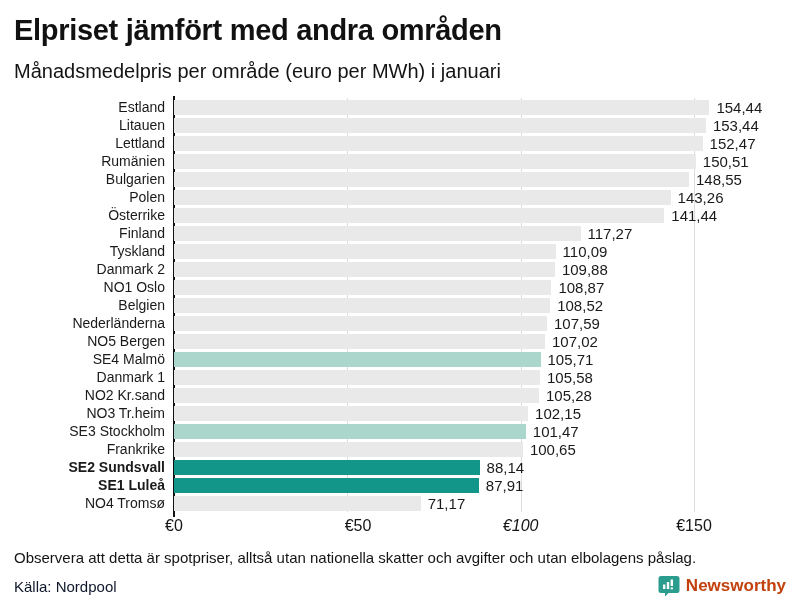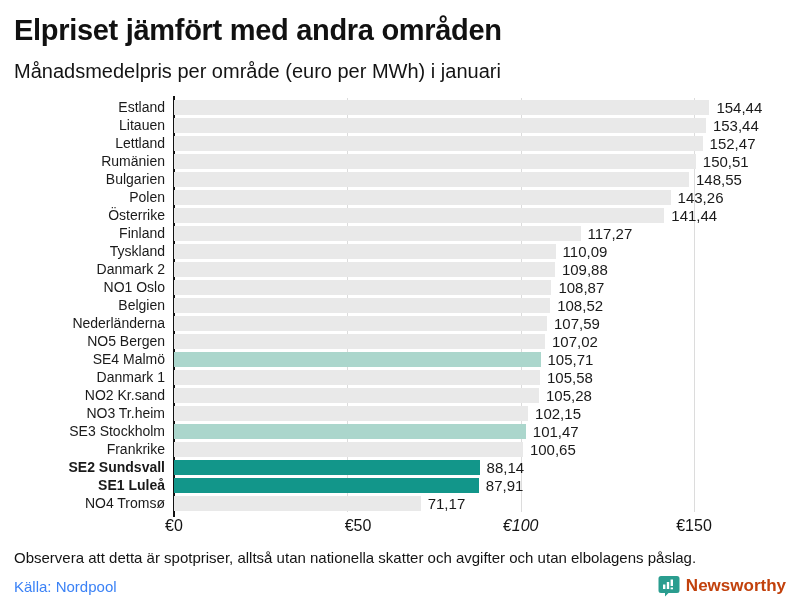--- a/index.html
+++ b/index.html
@@ -28,21 +28,21 @@
   .cat.bold { font-weight: 700; }
   .track { flex: 1; height: 28px; display: flex; align-items: center; position: relative; }
   .bar { height: 15px; flex: 0 0 auto; }
   .val { font-size: 15px; color: #1a1a1a; margin-left: 7px; white-space: nowrap; }
 
   .x-axis { position: relative; height: 26px; margin-left: 160px; }
   .xtick { position: absolute; top: 5px; transform: translateX(-50%); font-size: 16px; color: #141414; white-space: nowrap; }
 
   .note { font-size: 15px; margin-top: 11px; color: #141414; }
   .src-row { display: flex; justify-content: space-between; align-items: center; margin-top: 9px; }
-  .source { font-size: 15px; color: #3b82f6; }
+  .source { font-size: 15px; color: #0f172a; }
   .brand { display: flex; align-items: center; gap: 6px; }
   .brand-name { font-size: 17px; font-weight: 700; }
 </style>
 </head>
 <body>
 
 <div class="page">
 
   <h1 class="title">Elpriset jämfört med andra områden</h1>
   <div class="subtitle">Månadsmedelpris per område (euro per MWh) i januari</div>

